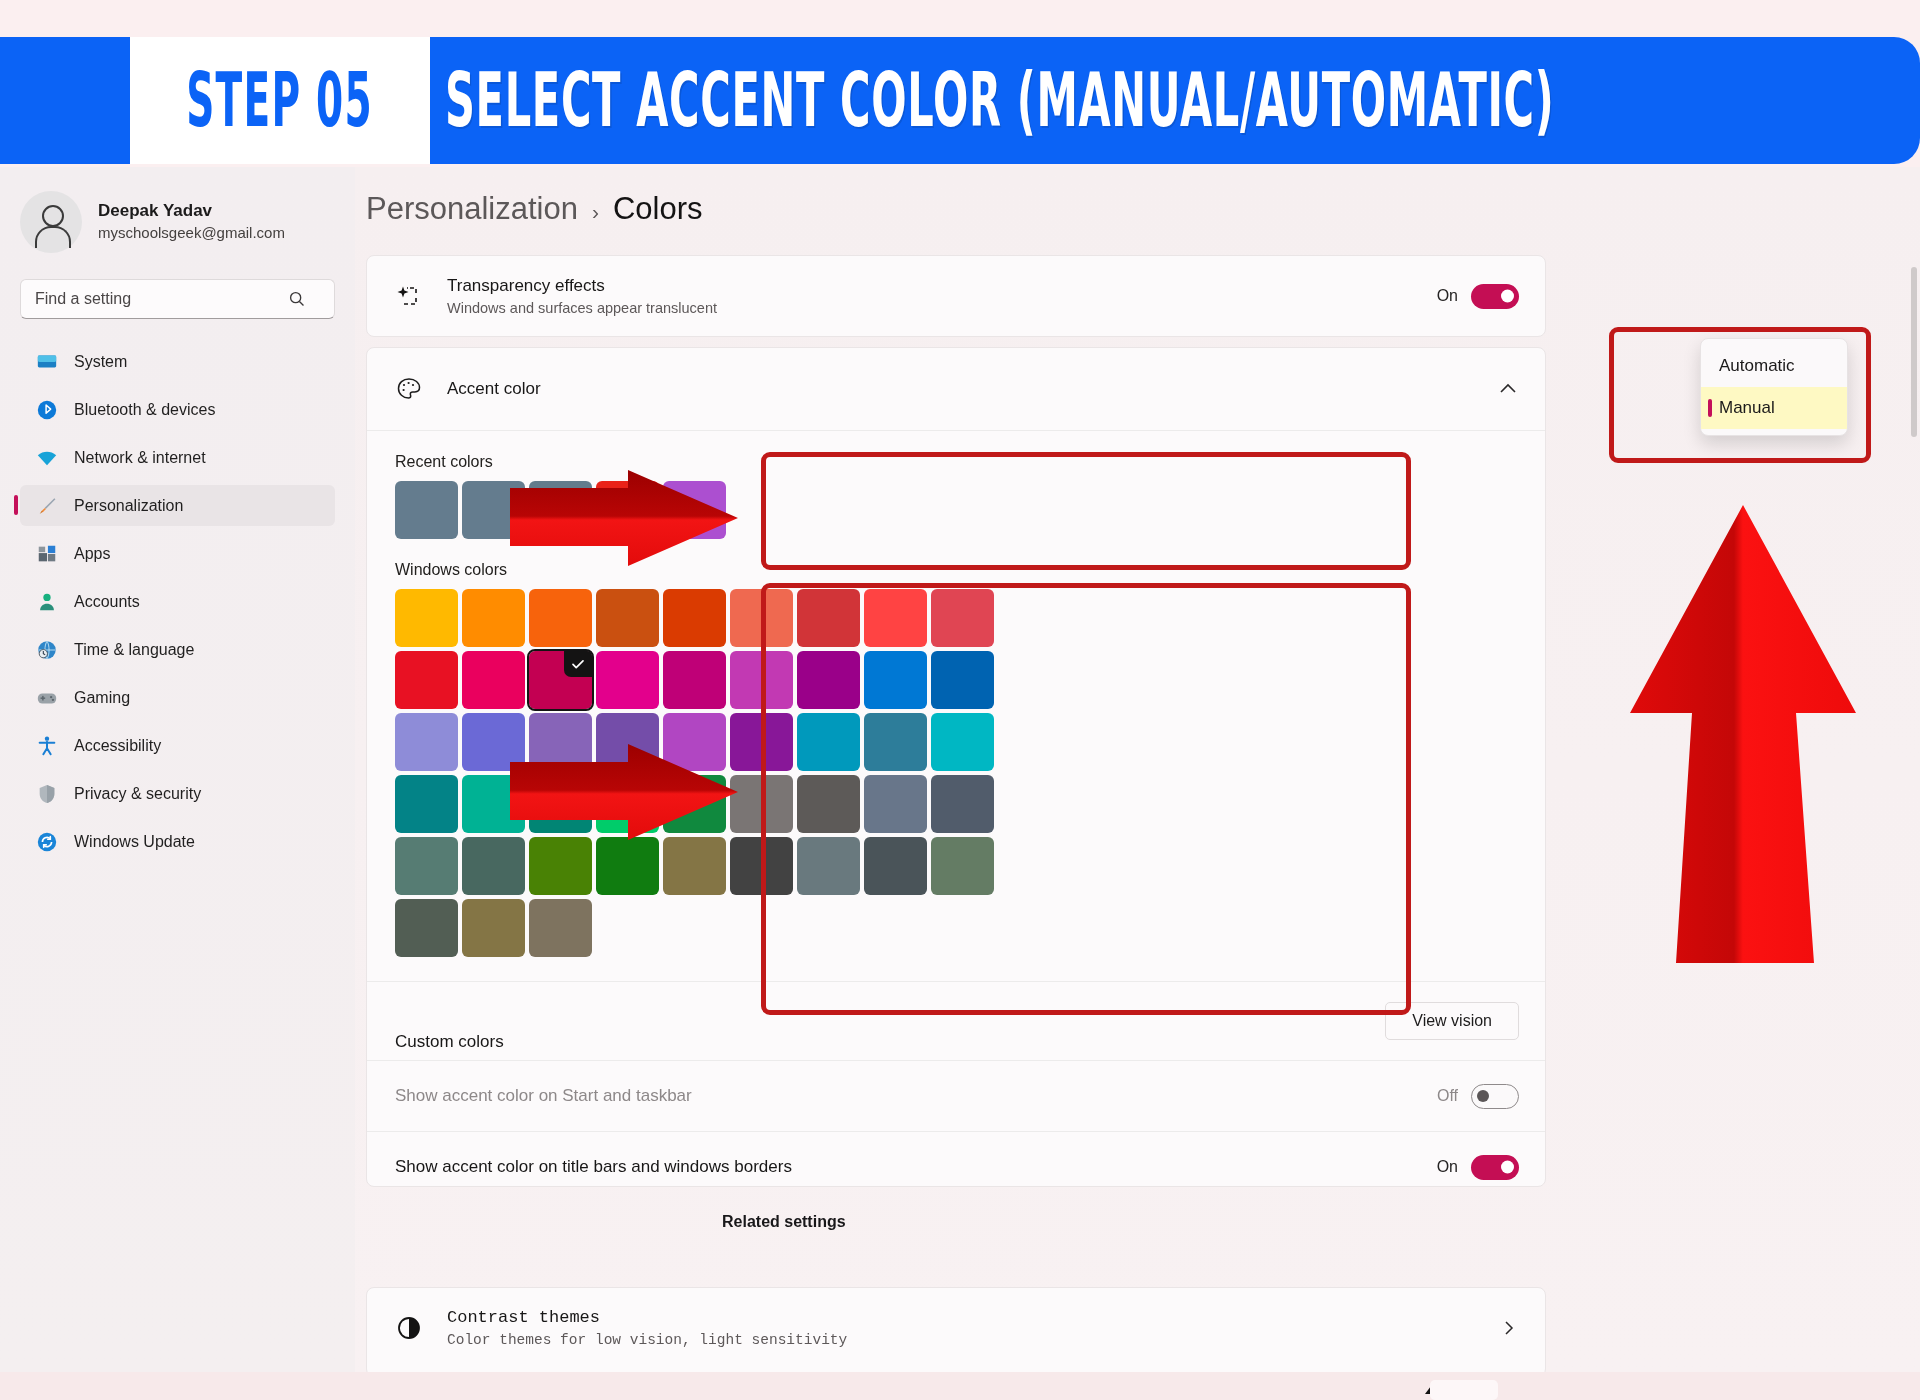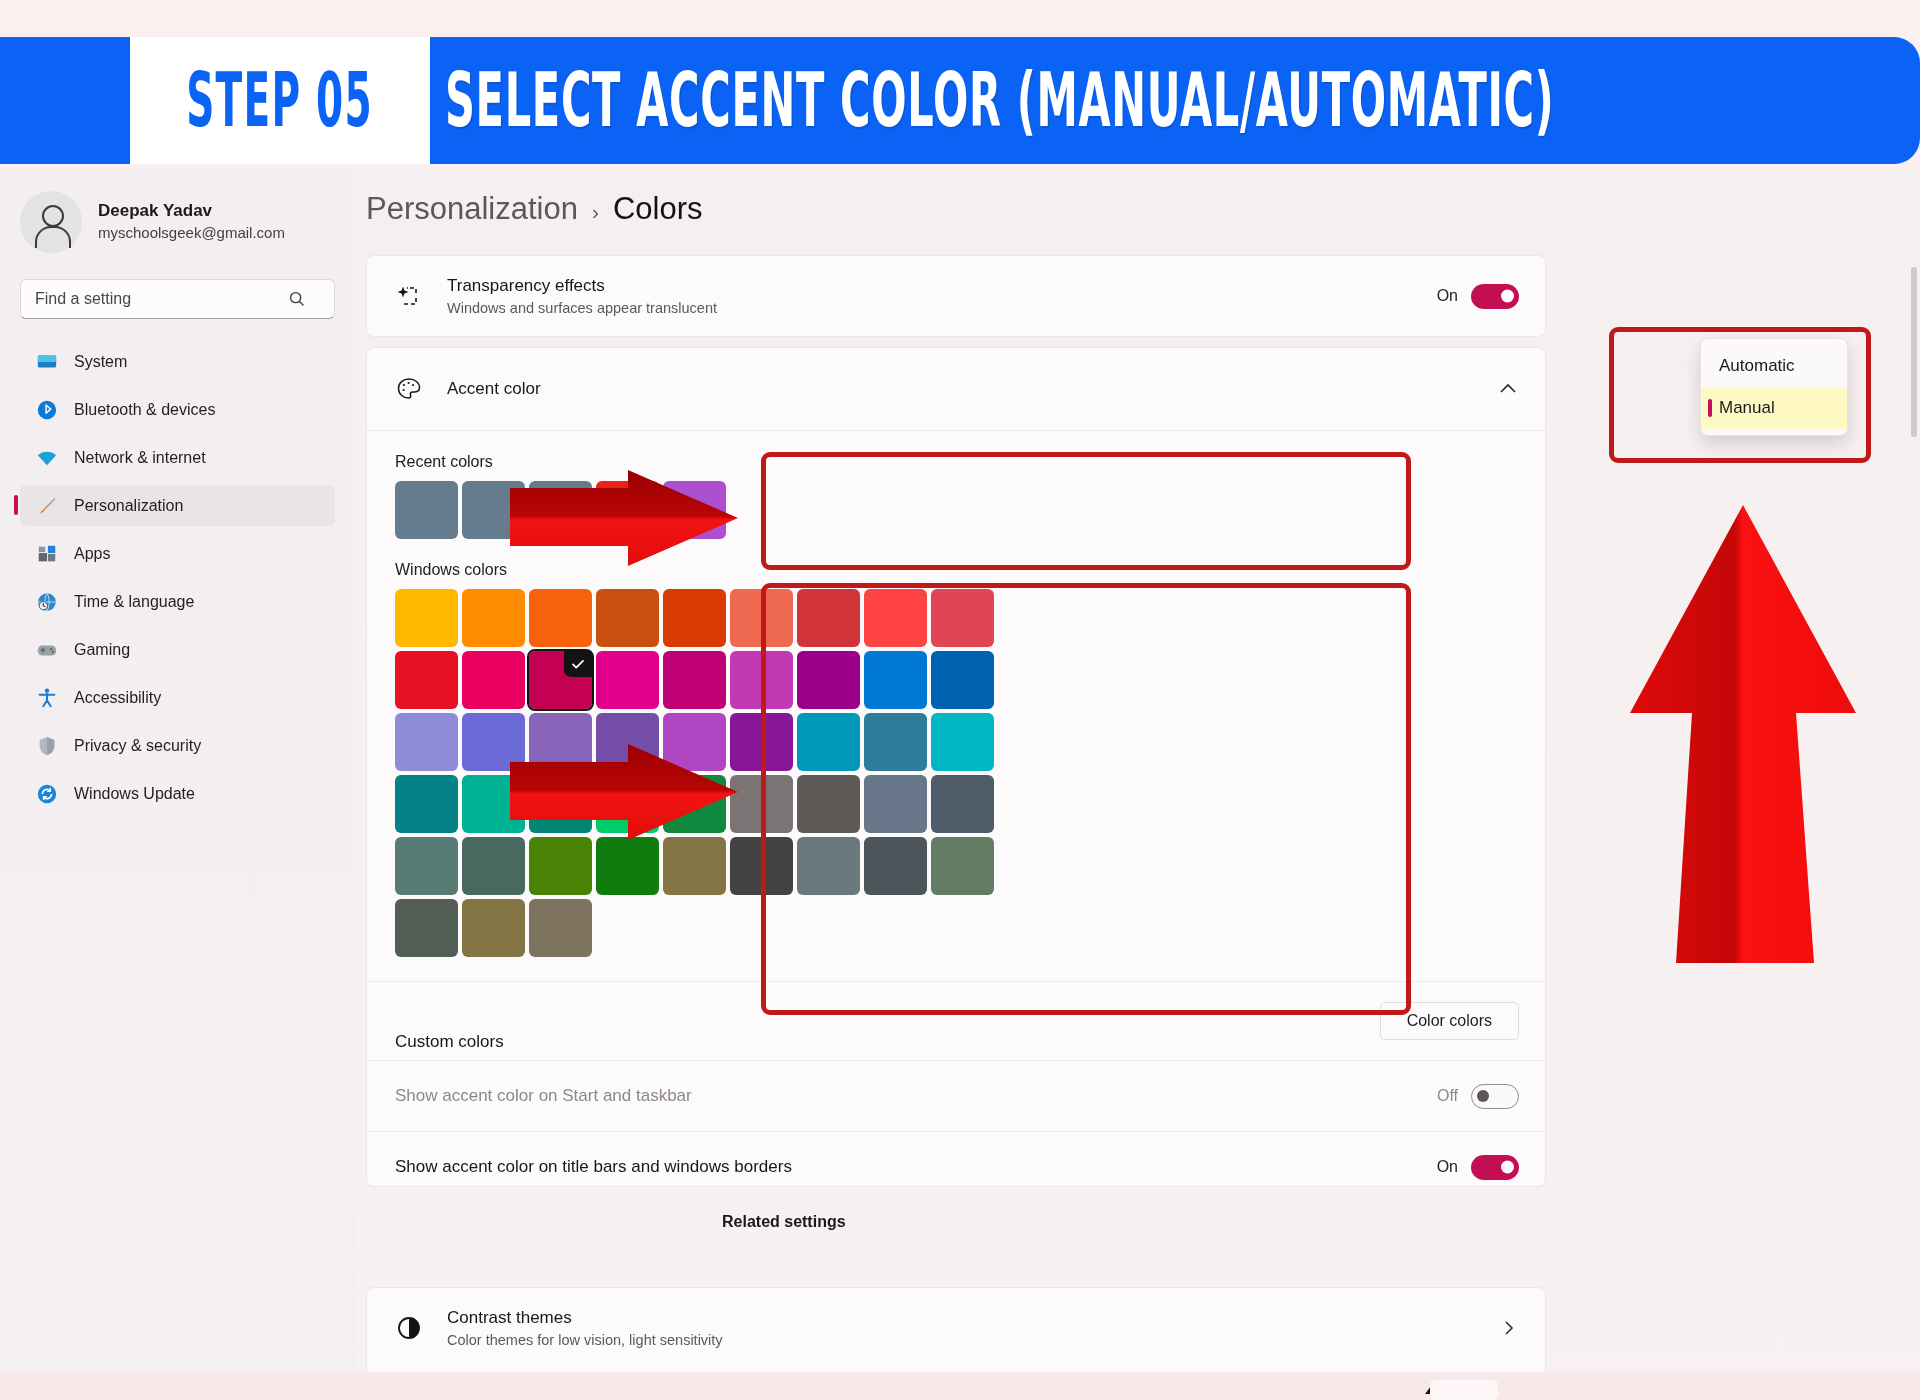--- a/index.html
+++ b/index.html
@@ -275,20 +275,27 @@
       <div class="navitem">
         <svg class="nico" viewBox="0 0 24 24">
           <rect x="3" y="11" width="9" height="9" fill="#5b6670"></rect>
           <rect x="3" y="4" width="7" height="6" fill="#8d959c"></rect>
           <rect x="13" y="3" width="8" height="8" fill="#2b7fd4"></rect>
           <rect x="13" y="12" width="8" height="8" fill="#6f7a84"></rect>
         </svg>
         <span class="label">Apps</span>
       </div>
 
+      <div class="navitem">
+        <svg class="nico" viewBox="0 0 24 24">
+          <circle cx="12" cy="7" r="4" fill="#18b07e"></circle>
+          <path d="M4.5 21c0-4.2 3.4-7 7.5-7s7.5 2.8 7.5 7Z" fill="#2a8f7a"></path>
+        </svg>
+        <span class="label">Accounts</span>
+      </div>
 
       <div class="navitem">
         <svg class="nico" viewBox="0 0 24 24">
           <circle cx="12" cy="12" r="9.5" fill="#2f86c9"></circle>
           <path d="M3 12h18M12 2.5c3 4 3 15 0 19M12 2.5c-3 4-3 15 0 19" fill="none" stroke="#bfe3f5" stroke-width="1"></path>
           <circle cx="8" cy="16" r="4.5" fill="#e9eef2" stroke="#4a5560" stroke-width="1"></circle>
           <path d="M8 13.2V16l2 1.2" fill="none" stroke="#32404d" stroke-width="1.2"></path>
         </svg>
         <span class="label">Time &amp; language</span>
       </div>
@@ -442,21 +449,21 @@
           <div class="sw" style="background: rgb(132, 117, 69);"></div>
           <div class="sw" style="background: rgb(126, 115, 95);"></div>
         </div>
     </div>
 
     <div class="divider"></div>
     <div class="row" style="height:78px;">
       <div class="txtblock" style="padding-left:0;margin-top:41px;">
         <div class="t1">Custom colors</div>
       </div>
-      <button class="btn">Color colors</button>
+      <button class="btn">View vision</button>
     </div>
 
     <div class="divider"></div>
     <div class="row" style="height:70px;">
       <div class="txtblock">
         <div class="t1 dim">Show accent color on Start and taskbar</div>
       </div>
       <span class="tglbl dim">Off</span>
       <div class="toggle off">
           <div class="knob"></div>
@@ -470,21 +477,21 @@
       </div>
       <span class="tglbl">On</span>
       <div class="toggle on">
           <div class="knob"></div>
         </div>
     </div>
   </div>
 
   <div style="position:absolute;left:722px;top:1046px;font-size:16px;font-weight:700;color:#19181a;">Related settings</div>
 
-  <div class="card" style="top:1120px;height:90px;">
+  <div class="card" style="top:1120px;height:90px;font-family:Liberation Mono, monospace;">
     <div class="row" style="height:80px;">
       <svg class="ico" viewBox="0 0 28 28">
         <circle cx="14" cy="14" r="10" fill="none" stroke="#141313" stroke-width="1.8"></circle>
         <path d="M14 4a10 10 0 0 1 0 20Z" fill="#141313"></path>
       </svg>
       <div class="txtblock">
         <div class="t1">Contrast themes</div>
         <div class="t2">Color themes for low vision, light sensitivity</div>
       </div>
       <svg width="20" height="20" viewBox="0 0 20 20">

